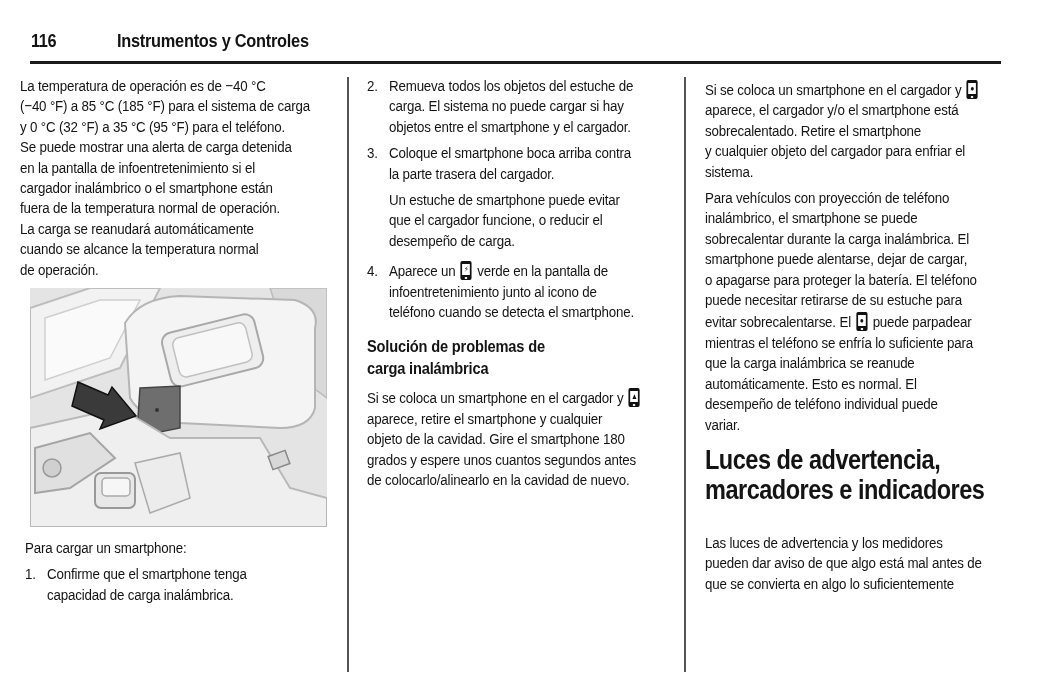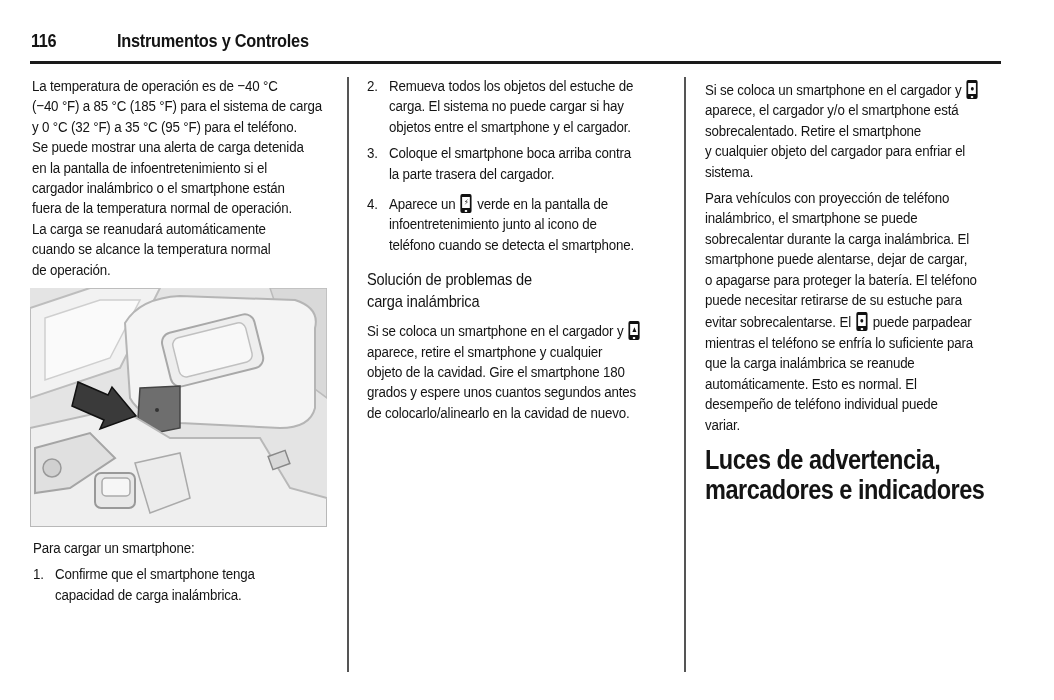--- a/index.html
+++ b/index.html
@@ -23,21 +23,21 @@
   }
   .col-rule { position: absolute; width: 2px; background: #555; }
   .col {
     position: absolute; top: 76px;
     font-size: 15.5px; line-height: 20.4px; letter-spacing: -0.2px;
   }
   .col p { margin: 0 0 6px 0; }
   .line { display: block; white-space: nowrap; transform: scaleX(0.86); transform-origin: left center; }
   .step { position: relative; padding-left: 22px; margin: 0 0 6px 0; }
   .step .num { position: absolute; left: 0; top: 0; display:inline-block; transform: scaleX(0.86); transform-origin:left center;}
-  .h3 { font-weight: normal; font-size: 17px; line-height: 22px; margin: 14px 0 8px 0; }
+  .h3 { font-weight: bold; font-size: 17px; line-height: 22px; margin: 14px 0 8px 0; }
   .h2 { font-weight: bold; font-size: 28px; line-height: 30px; margin: 10px 0 28px 0; letter-spacing: -0.6px; }
   .h2 .line { transform: scaleX(0.84); }
   .icon {
     display: inline-block; vertical-align: -4px;
     width: 13px; height: 19px; background: #111; border-radius: 2px; position: relative; margin: 0 2px;
   }
   .icon::before {
     content: ""; position: absolute; left: 2px; top: 3px; width: 9px; height: 11px; background: #fff;
   }
   .icon::after {
@@ -55,21 +55,21 @@
 </head>
 <body>
 
 <div class="page-num">116</div>
 <div class="page-title">Instrumentos y Controles</div>
 <div class="header-rule"></div>
 
 <div class="col-rule" style="left:347px; top:77px; height:595px;"></div>
 <div class="col-rule" style="left:684px; top:77px; height:595px;"></div>
 
-<div class="col" style="left:32px; width:300px;">
+<div class="col" style="left:20px; width:300px;">
   <p>
     <span class="line">La temperatura de operación es de −40 °C</span>
     <span class="line">(−40 °F) a 85 °C (185 °F) para el sistema de carga</span>
     <span class="line">y 0 °C (32 °F) a 35 °C (95 °F) para el teléfono.</span>
     <span class="line">Se puede mostrar una alerta de carga detenida</span>
     <span class="line">en la pantalla de infoentretenimiento si el</span>
     <span class="line">cargador inalámbrico o el smartphone están</span>
     <span class="line">fuera de la temperatura normal de operación.</span>
     <span class="line">La carga se reanudará automáticamente</span>
     <span class="line">cuando se alcance la temperatura normal</span>
@@ -100,21 +100,21 @@
     <rect x="65" y="185" width="40" height="35" rx="6" fill="#e8e8e8" stroke="#999" stroke-width="2"></rect>
     <rect x="72" y="190" width="28" height="18" rx="4" fill="#f6f6f6" stroke="#aaa" stroke-width="1.5"></rect>
     <path d="M105 175 L150 165 L160 210 L120 225 Z" fill="#ececec" stroke="#aaa" stroke-width="1.5"></path>
 
     <rect x="240" y="165" width="18" height="14" fill="#d8d8d8" stroke="#888" stroke-width="1.5" transform="rotate(-20 249 172)"></rect>
 
     <path d="M48 94 L78 107 L82 99 L106 128 L70 141 L74 132 L42 118 Z" fill="#3a3a3a" stroke="#111" stroke-width="1.5"></path>
   </svg>
 </div>
 
-<div class="col" style="left:33px; top:538px; width:300px;">
+<div class="col" style="left:25px; top:538px; width:300px;">
   <p>
     <span class="line">Para cargar un smartphone:</span>
   </p>
   <div class="step">
     <span class="num">1.</span>
     <span class="line">Confirme que el smartphone tenga</span>
     <span class="line">capacidad de carga inalámbrica.</span>
   </div>
 </div>
 
@@ -122,20 +122,25 @@
   <div class="step">
     <span class="num">2.</span>
     <span class="line">Remueva todos los objetos del estuche de</span>
     <span class="line">carga. El sistema no puede cargar si hay</span>
     <span class="line">objetos entre el smartphone y el cargador.</span>
   </div>
   <div class="step">
     <span class="num">3.</span>
     <span class="line">Coloque el smartphone boca arriba contra</span>
     <span class="line">la parte trasera del cargador.</span>
+  </div>
+  <div class="step">
+    <span class="line">Un estuche de smartphone puede evitar</span>
+    <span class="line">que el cargador funcione, o reducir el</span>
+    <span class="line">desempeño de carga.</span>
   </div>
   <div class="step" style="margin-top:10px;">
     <span class="num">4.</span>
     <span class="line">
       <span>Aparece un</span>
       <span class="icon"><span class="g">⚡</span></span>
       <span>verde en la pantalla de</span>
     </span>
     <span class="line">infoentretenimiento junto al icono de</span>
     <span class="line">teléfono cuando se detecta el smartphone.</span>
@@ -182,13 +187,18 @@
     <span class="line">mientras el teléfono se enfría lo suficiente para</span>
     <span class="line">que la carga inalámbrica se reanude</span>
     <span class="line">automáticamente. Esto es normal. El</span>
     <span class="line">desempeño de teléfono individual puede</span>
     <span class="line">variar.</span>
   </p>
   <div class="h2">
     <span class="line">Luces de advertencia,</span>
     <span class="line">marcadores e indicadores</span>
   </div>
+  <p>
+    <span class="line">Las luces de advertencia y los medidores</span>
+    <span class="line">pueden dar aviso de que algo está mal antes de</span>
+    <span class="line">que se convierta en algo lo suficientemente</span>
+  </p>
 </div>
 
 </body></html>

